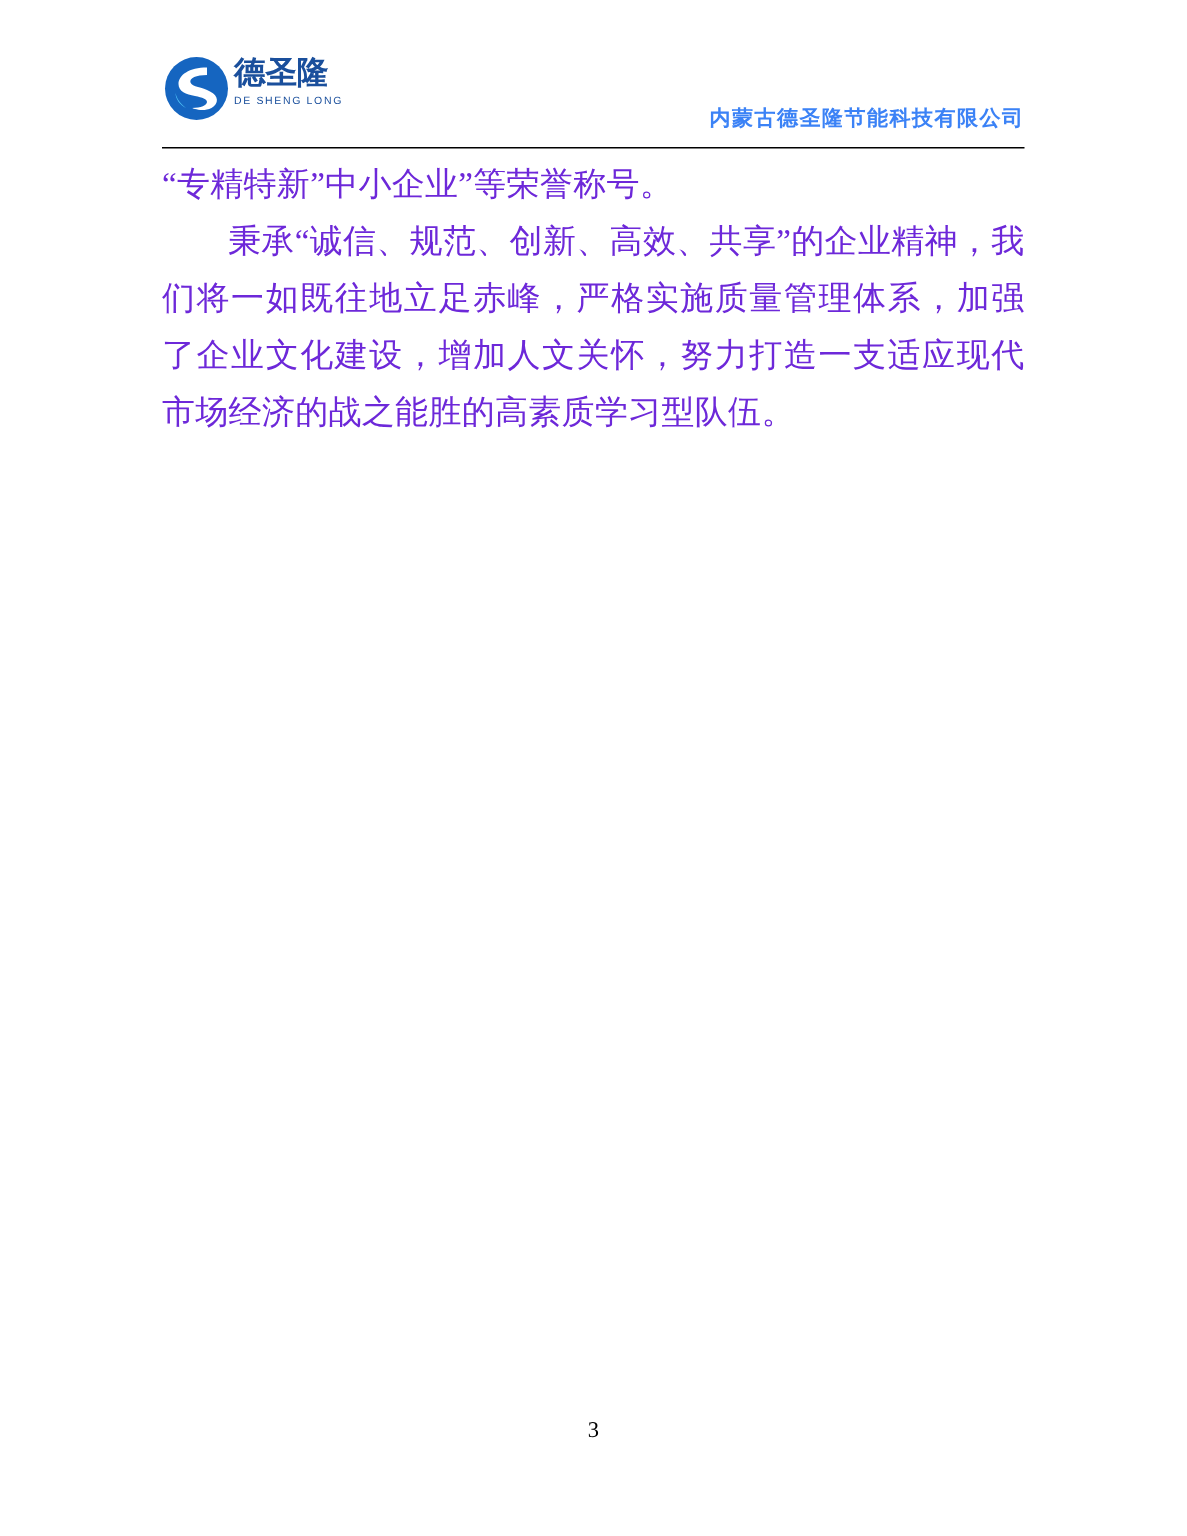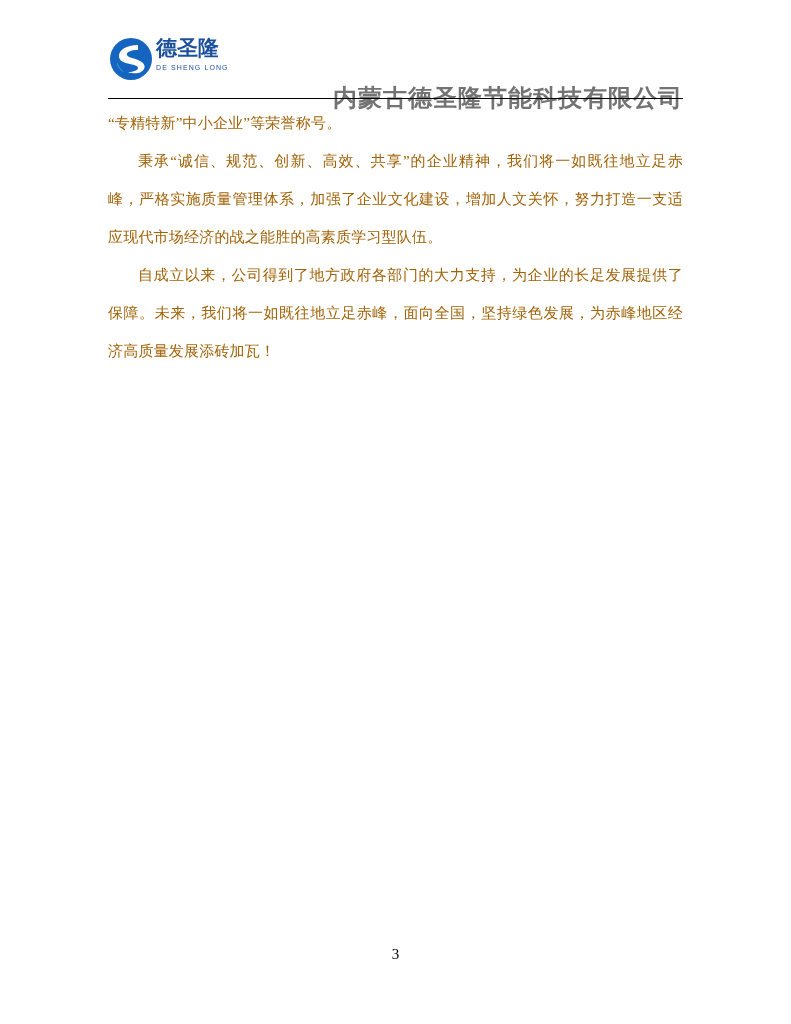--- a/index.html
+++ b/index.html
@@ -73,26 +73,26 @@
     color: #1a4f9c;
     letter-spacing: 1.1px;
     line-height: 10px;
     margin-top: 3px;
     white-space: nowrap;
   }
 
   .company-name {
     position: absolute;
     right: 0px;
-    top: 52px;
+    top: 40px;
     font-family: "Liberation Serif", "DejaVu Serif", serif;
     font-weight: bold;
-    font-size: 24px;
+    font-size: 14px;
     letter-spacing: 1px;
-    color: #737373;
+    color: #3b82f6;
     white-space: nowrap;
   }
 
   .header-rule {
     position: absolute;
     left: 108px;
     top: 98px;
     width: 575px;
     height: 0;
     border-top: 1.6px solid #000000;
@@ -100,27 +100,27 @@
 
   
   .content {
     position: absolute;
     left: 108px;
     top: 104px;
     width: 575px;
   }
 
   .para {
-    font-size: 15px;
+    font-size: 22px;
     line-height: 38px;
     text-align: justify;
     text-justify: inter-ideograph;
     letter-spacing: 0.2px;
     margin: 0 0 0 0;
-    color: #a16207;
+    color: #6d28d9;
   }
 
   .para.indent {
     text-indent: 2em;
   }
 
   
   .page-number {
     position: absolute;
     left: 0;
@@ -155,18 +155,17 @@
     </div>
 
     <div class="company-name">内蒙古德圣隆节能科技有限公司</div>
   </div>
 
   <div class="header-rule"></div>
 
   <div class="content">
     <p class="para">“专精特新”中小企业”等荣誉称号。</p>
     <p class="para indent">秉承“诚信、规范、创新、高效、共享”的企业精神，我们将一如既往地立足赤峰，严格实施质量管理体系，加强了企业文化建设，增加人文关怀，努力打造一支适应现代市场经济的战之能胜的高素质学习型队伍。</p>
-    <p class="para indent">自成立以来，公司得到了地方政府各部门的大力支持，为企业的长足发展提供了保障。未来，我们将一如既往地立足赤峰，面向全国，坚持绿色发展，为赤峰地区经济高质量发展添砖加瓦！</p>
   </div>
 
   <div class="page-number">3</div>
 
 </div>
 
 </body></html>

